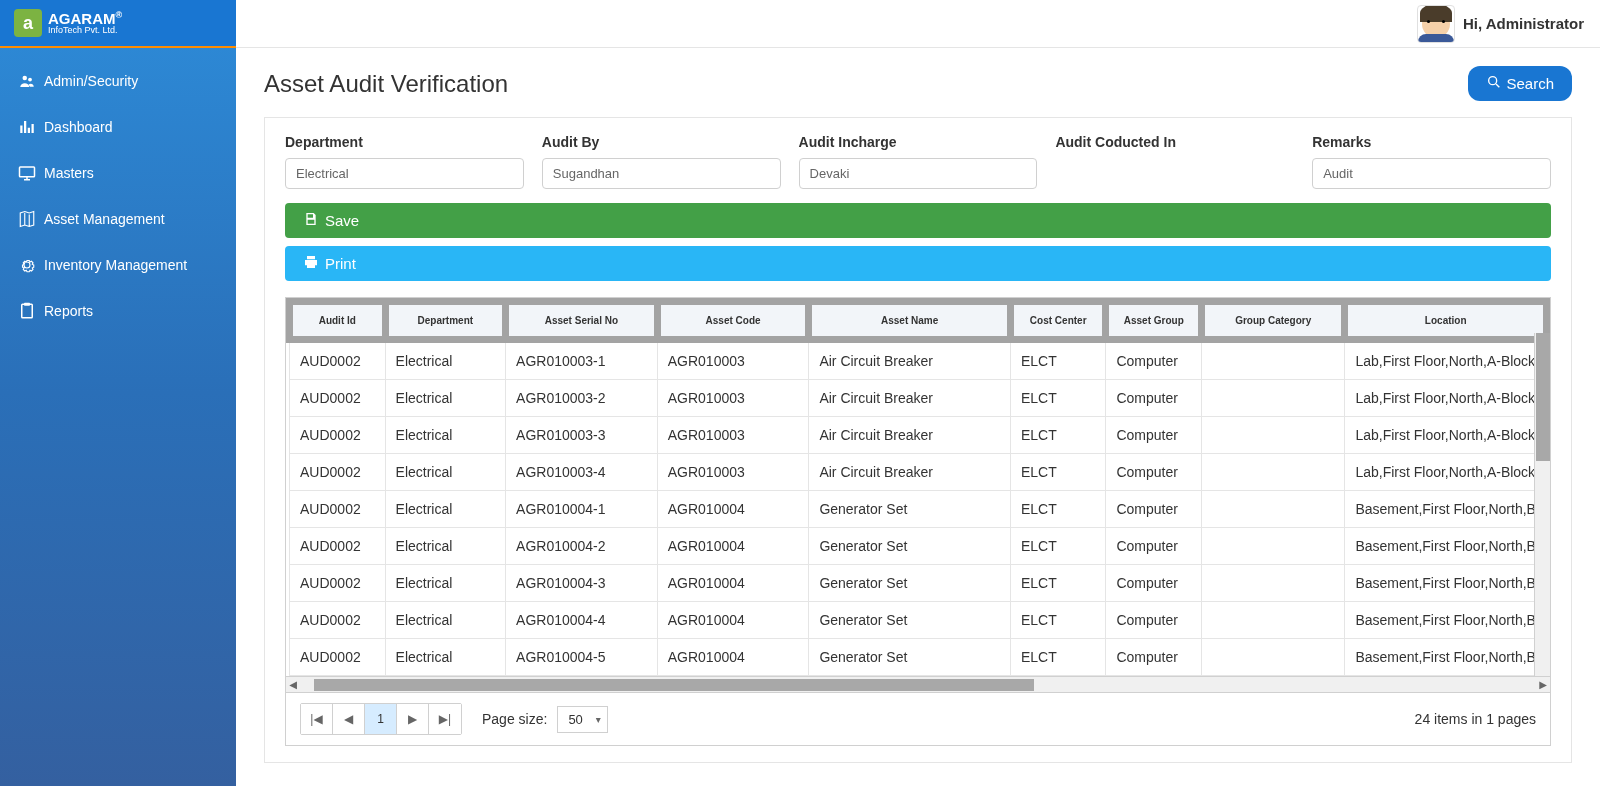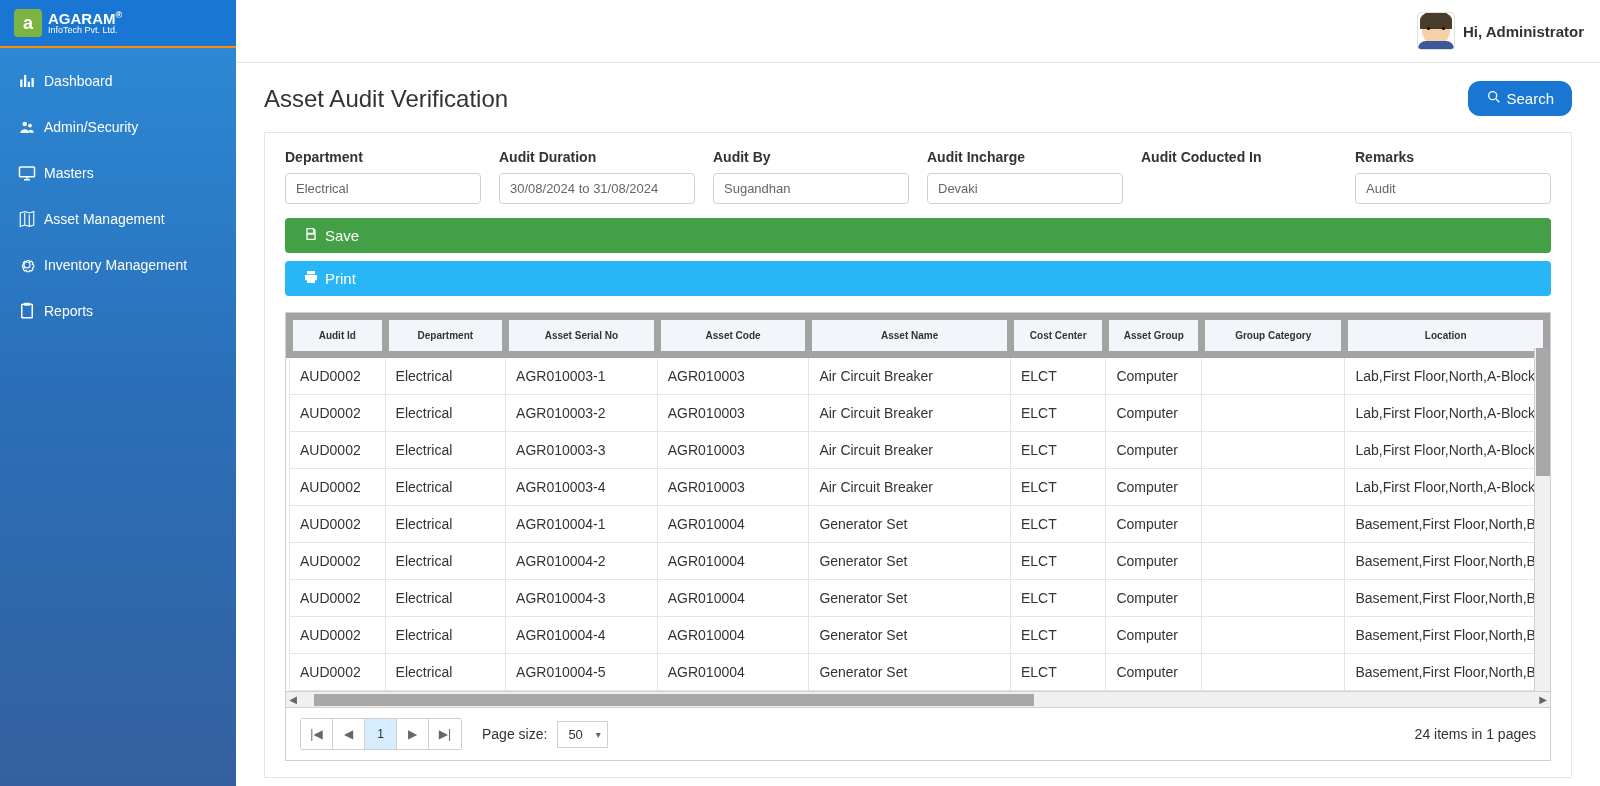--- a/index.html
+++ b/index.html
@@ -13,21 +13,21 @@
 .logo-text { font-size: 15px; font-weight: bold; line-height: 1; }
 .logo-text .sub { font-size: 9px; font-weight: normal; display: block; }
 .logo-text .reg { font-size: 9px; vertical-align: top; }
 .nav { padding-top: 10px; }
 .nav-item { padding: 14px 18px; display: flex; align-items: center; gap: 8px; cursor: pointer; font-size: 14px; font-weight: 500; }
 .nav-icon { width: 18px; height: 18px; display: inline-flex; align-items: center; justify-content: center; }
 .nav-icon svg { width: 18px; height: 18px; fill: #fff; }
 
 
 .main { flex: 1; display: flex; flex-direction: column; }
-.topbar { height: 63px; border-bottom: 1px solid #e5e5e5; display: flex; align-items: center; justify-content: flex-end; padding: 0 16px; }
+.topbar { height: 48px; border-bottom: 1px solid #e5e5e5; display: flex; align-items: center; justify-content: flex-end; padding: 0 16px; }
 .user-area { display: flex; align-items: center; gap: 8px; font-weight: bold; font-size: 15px; }
 .avatar { width: 38px; height: 38px; border-radius: 4px; border: 1px solid #e0e0e0; background: #fff; display: flex; align-items: center; justify-content: center; overflow: hidden; }
 .avatar-face { width: 28px; height: 28px; background: #f5d0a9; border-radius: 50%; position: relative; }
 .avatar-hair { position: absolute; top: -6px; left: -2px; width: 32px; height: 18px; background: #4a3c2a; border-radius: 50% 50% 0 0; }
 .avatar-eyes { position: absolute; top: 10px; left: 5px; width: 18px; display: flex; justify-content: space-between; }
 .avatar-eye { width: 3px; height: 3px; background: #000; border-radius: 50%; }
 .avatar-body { position: absolute; bottom: -10px; left: -4px; width: 36px; height: 14px; background: #3b5998; border-radius: 8px 8px 0 0; }
 
 .content { padding: 18px 28px; flex: 1; overflow: auto; }
 .page-header { display: flex; align-items: center; justify-content: space-between; margin-bottom: 16px; }
@@ -94,34 +94,34 @@
       <div class="logo-box">a</div>
       <div class="logo-text">
         <span>AGARAM</span><span class="reg">®</span>
         <span class="sub">InfoTech Pvt. Ltd.</span>
       </div>
     </div>
     <nav class="nav">
       <div class="nav-item">
         <span class="nav-icon">
             <svg viewBox="0 0 24 24">
-              <path d="M3 20h3V10H3v10zm5 0h3V4H8v16zm5 0h3v-7h-3v7zm5 0h3V8h-3v12z"></path>
-            </svg>
-          </span>
-        <span>Dashboard</span>
-      </div>
-      <div class="nav-item">
-        <span class="nav-icon">
-            <svg viewBox="0 0 24 24">
               <circle cx="9" cy="8" r="3"></circle>
               <circle cx="16" cy="10" r="2.5"></circle>
               <path d="M3 20c0-3 3-5 6-5s6 2 6 5H3zm11-3c1-1 2-1.5 3-1.5 2 0 4 1.5 4 4h-5"></path>
             </svg>
           </span>
         <span>Admin/Security</span>
+      </div>
+      <div class="nav-item">
+        <span class="nav-icon">
+            <svg viewBox="0 0 24 24">
+              <path d="M3 20h3V10H3v10zm5 0h3V4H8v16zm5 0h3v-7h-3v7zm5 0h3V8h-3v12z"></path>
+            </svg>
+          </span>
+        <span>Dashboard</span>
       </div>
       <div class="nav-item">
         <span class="nav-icon">
             <svg viewBox="0 0 24 24">
               <rect x="2" y="4" width="20" height="13" rx="1" fill="none" stroke="#fff" stroke-width="2"></rect>
               <path d="M8 21h8M12 17v4" stroke="#fff" stroke-width="2"></path>
             </svg>
           </span>
         <span>Masters</span>
       </div>
@@ -178,21 +178,20 @@
                 <circle cx="10" cy="10" r="6" fill="none" stroke="#fff" stroke-width="2"></circle>
                 <path d="M15 15l5 5" stroke="#fff" stroke-width="2"></path>
               </svg></span>
           <span>Search</span>
         </button>
       </div>
 
       <div class="panel">
         <div class="form-row" id="form-row">
             <div class="form-group"><label class="form-label">Department</label><input class="form-input" value="Electrical" style=""></div>
-            <div class="form-group"><label class="form-label">Audit Duration</label><input class="form-input" value="30/08/2024 to 31/08/2024" style=""></div>
             <div class="form-group"><label class="form-label">Audit By</label><input class="form-input" value="Sugandhan" style=""></div>
             <div class="form-group"><label class="form-label">Audit Incharge</label><input class="form-input" value="Devaki" style=""></div>
             <div class="form-group"><label class="form-label">Audit Coducted In</label></div>
             <div class="form-group"><label class="form-label">Remarks</label><input class="form-input" value="Audit" style=""></div>
           </div>
 
         <div class="action-row">
           <button class="btn btn-save">
             <span><svg viewBox="0 0 24 24">
                   <path d="M5 3h11l3 3v15H5V3zm2 2v5h8V5H7zm0 8v6h10v-6H7z"></path>

